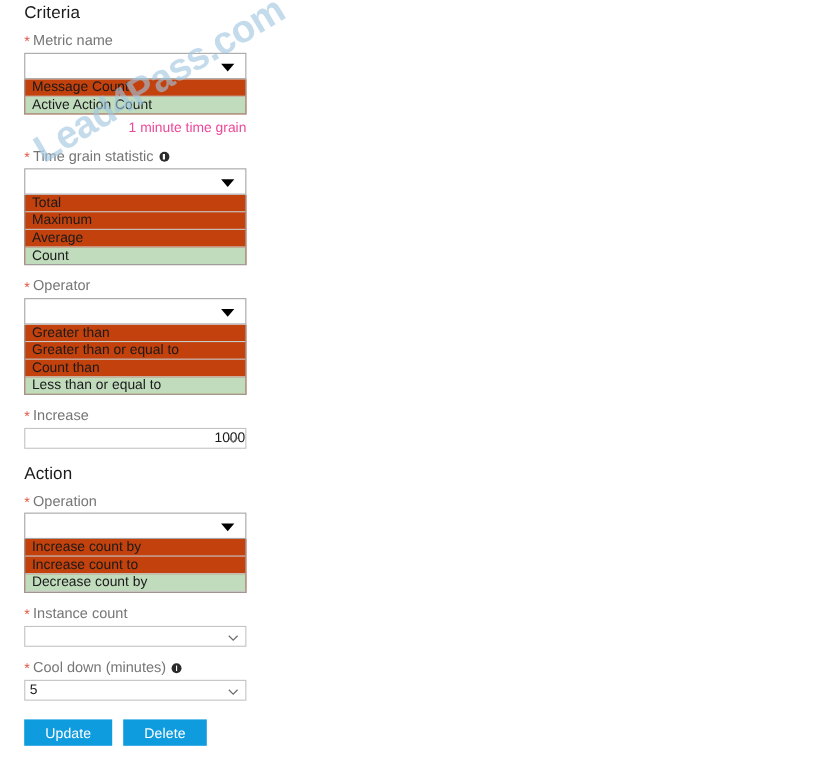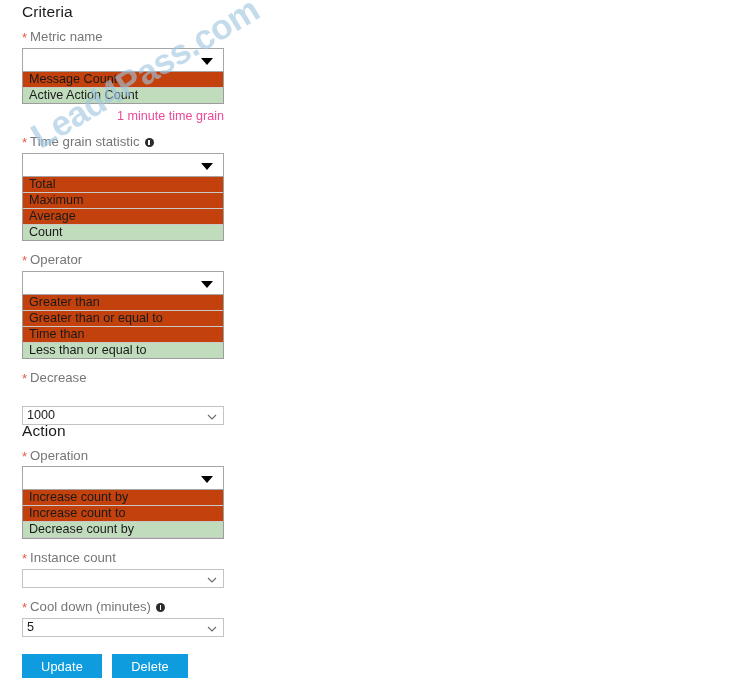--- a/index.html
+++ b/index.html
@@ -247,32 +247,32 @@
           <span>Operator</span>
         </div>
         <div class="dropdown" style="margin-top:3px;">
           <div class="dd-closed">
             <span style="font-size:12.6px;line-height:22px;padding-left:5px;display:inline-block;"></span>
             <span class="dd-caret"></span>
           </div>
           <div class="dd-list">
             <div class="dd-item">Greater than</div>
             <div class="dd-item">Greater than or equal to</div>
-            <div class="dd-item">Time than</div>
+            <div class="dd-item">Count than</div>
             <div class="dd-item selected last">Less than or equal to</div>
           </div>
         </div>
       </div>
 
       <div style="margin-top:10px;">
         <div class="field-label">
           <span class="req-star">*</span>
-          <span>Decrease</span>
-        </div>
-        <div class="combo" style="margin-top:20px;">
+          <span>Increase</span>
+        </div>
+        <div class="combo" style="margin-top:3px;text-align:right;">
           <span>1000</span>
           <span class="chev">
             <svg viewBox="0 0 10 10" width="10" height="10" aria-hidden="true">
               <path d="M1 3 L5 7 L9 3" stroke="#6b6b6b" stroke-width="1.1" fill="none"></path>
             </svg>
           </span>
         </div>
       </div>
     </div>
 

